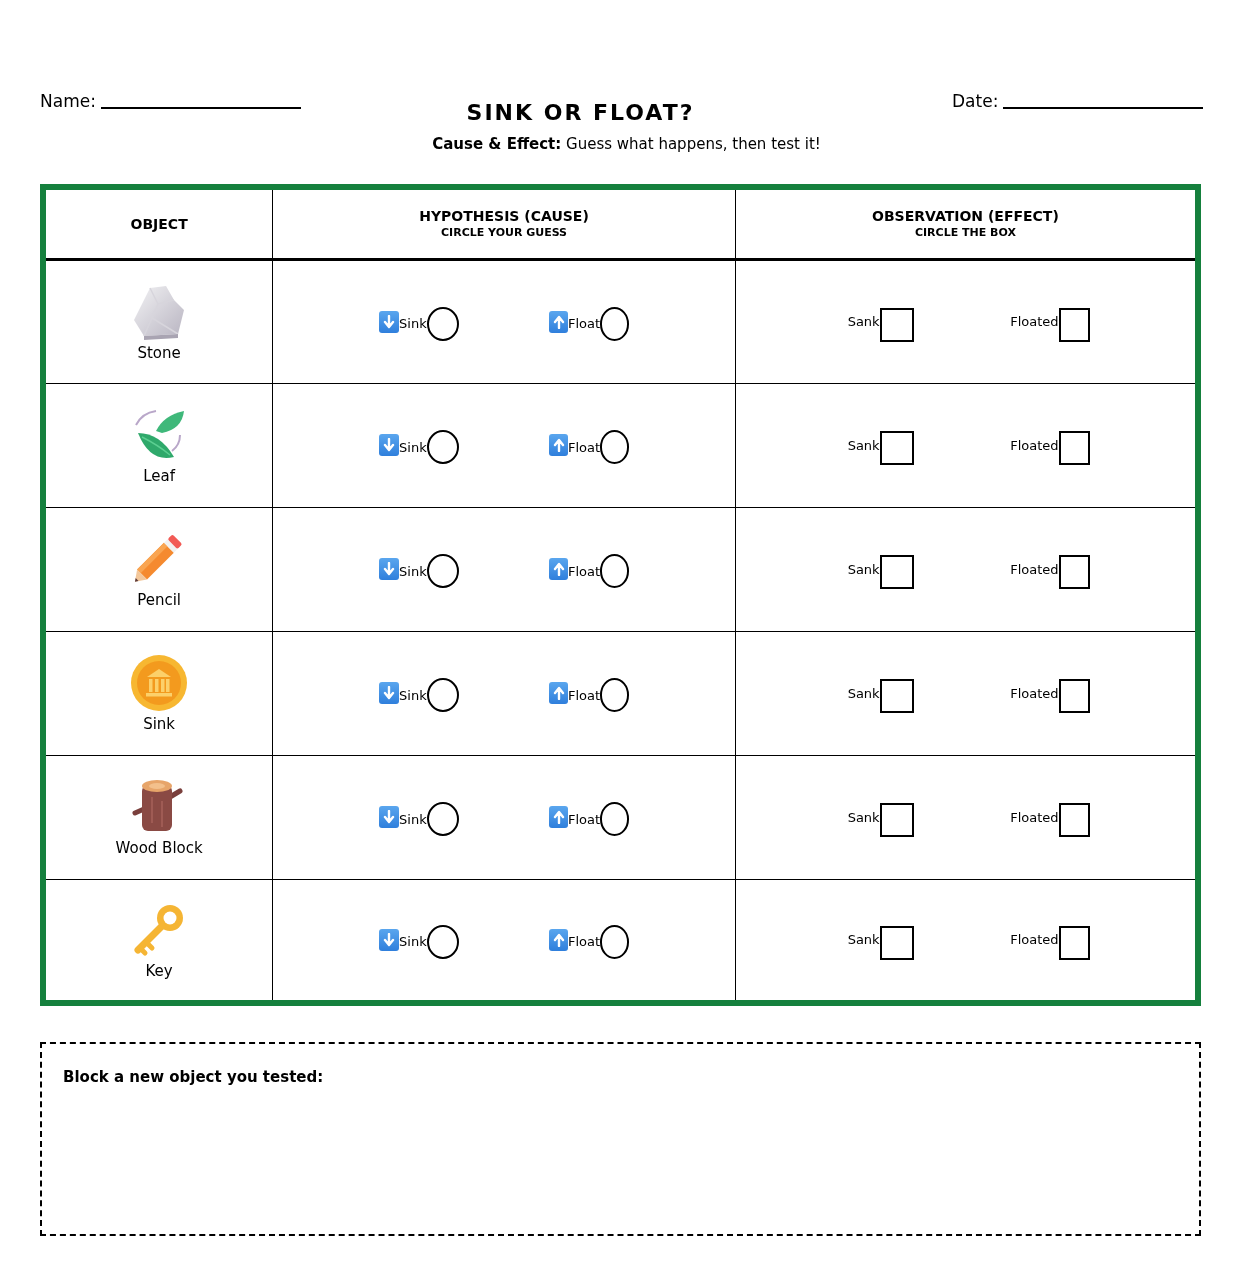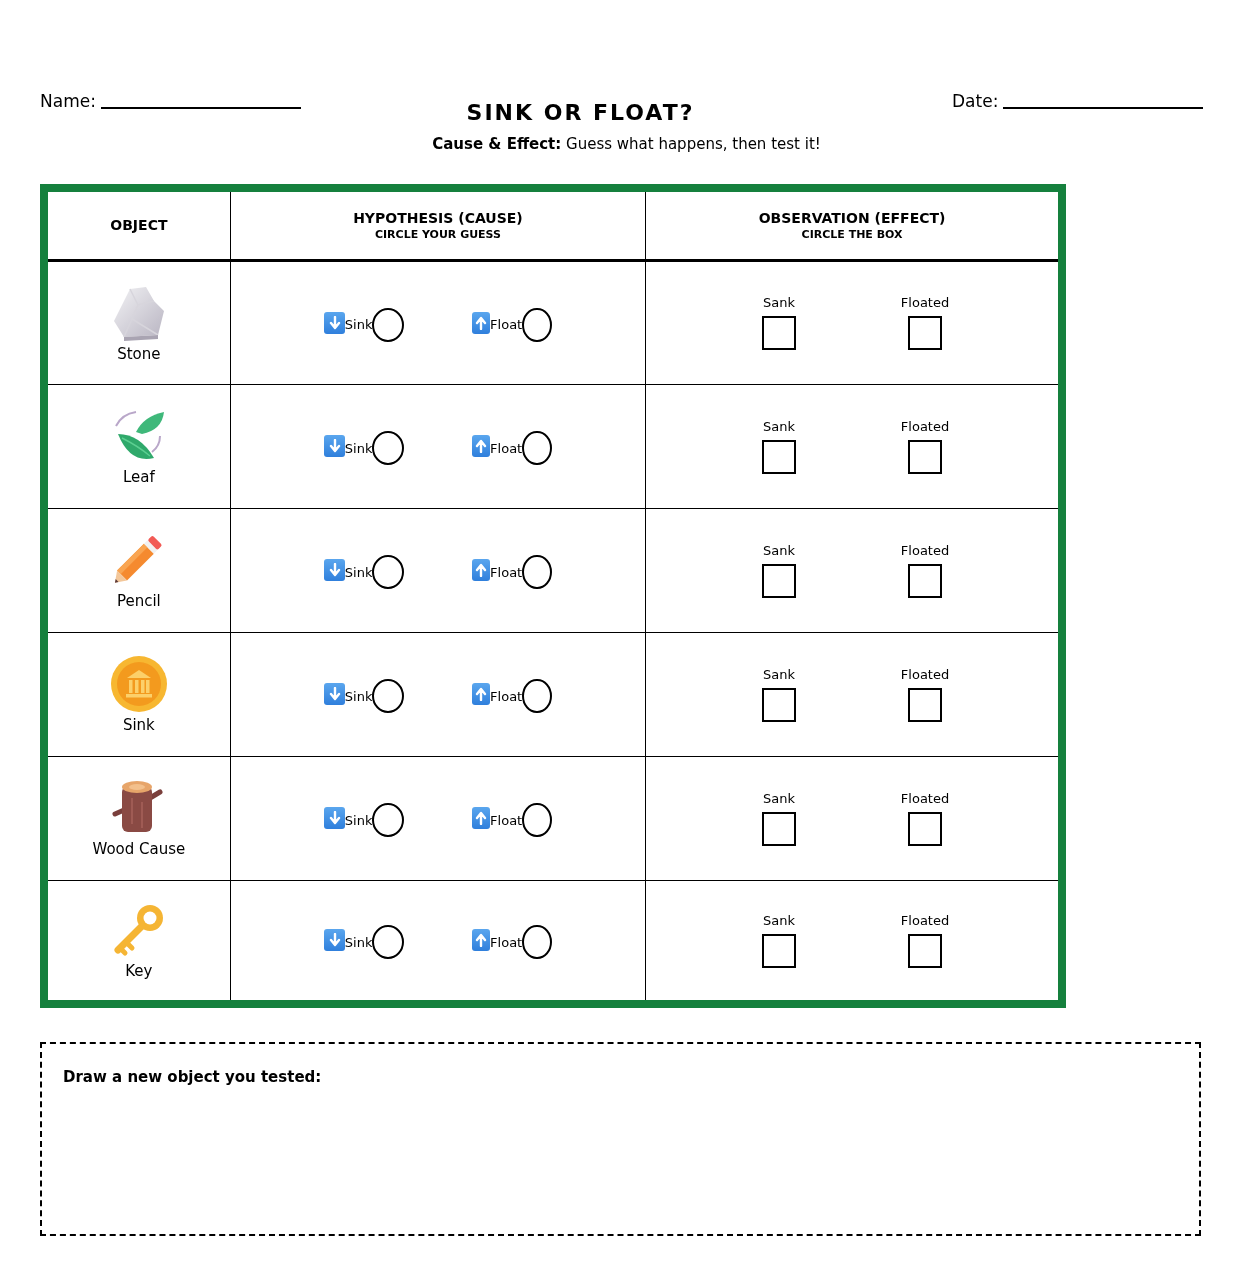--- a/index.html
+++ b/index.html
@@ -11,41 +11,41 @@
   .header-line .blank { border-bottom: 2px solid #000; height: 2px; margin-left: 5px; margin-bottom: 3px; }
   #name-field { left: 40px; }
   #name-field .blank { width: 200px; }
   #date-field { left: 952px; }
   #date-field .blank { width: 200px; }
 
   .title { position: absolute; top: 100px; left: 0; width: 1161px; text-align: center; font-size: 22px; font-weight: bold; letter-spacing: 2px; }
   .subtitle { position: absolute; top: 135px; left: 0; width: 1241px; text-align: center; font-size: 15px; padding-left: 12px; }
   .subtitle b { font-weight: bold; }
 
-  table.sheet { position: absolute; top: 184px; left: 40px; width: 1026px; border-collapse: collapse; border: 8px solid #15803d; }
+  table.sheet { position: absolute; top: 184px; left: 40px; width: 1161px; border-collapse: collapse; border: 6px solid #15803d; }
   table.sheet th, table.sheet td { border: 1px solid #000; text-align: center; vertical-align: middle; }
   table.sheet thead th { height: 72px; border-bottom: 3px solid #000; }
   .th-main { font-size: 14px; font-weight: bold; display: block; }
   .th-sub { font-size: 11px; display: block; margin-top: 2px; }
   col.c1 { width: 231px; }
   col.c2 { width: 464px; }
   col.c3 { width: 464px; }
   table.sheet tbody td { height: 124px; }
 
   .obj { display: flex; flex-direction: column; align-items: center; justify-content: center; }
   .obj .icon { width: 58px; height: 60px; display: flex; align-items: center; justify-content: center; }
   .obj .obj-name { font-size: 15px; font-weight: normal; margin-top: 2px; }
 
   .pair { display: flex; justify-content: space-around; align-items: center; padding: 0 60px; }
   .choice { display: flex; flex-direction: row; align-items: center; width: 80px; }
   .arrow-box { width: 22px; height: 22px; border-radius: 3px; background: linear-gradient(#5aa6ee, #2f7fdc); display: flex; align-items: center; justify-content: center; }
   .choice .lbl { font-size: 13px; margin-top: 4px; }
   .circle { width: 34px; height: 34px; border: 2px solid #000; border-radius: 50%; margin-top: 4px; }
 
-  .obs { display: flex; flex-direction: column; align-items: center; width: 80px; }
+  .obs { display: flex; flex-direction: row; align-items: center; width: 80px; justify-content: center; }
   .obs .lbl { font-size: 13px; }
   .box { width: 34px; height: 34px; border: 2px solid #000; margin-top: 6px; }
 
   .draw-box { position: absolute; top: 1042px; left: 40px; width: 1161px; height: 194px; border: 2px dashed #000; }
   .draw-box .draw-label { position: absolute; top: 24px; left: 21px; font-size: 15px; font-weight: bold; }
 </style>
 </head>
 <body>
 
 <div id="name-field" class="header-line">
@@ -302,21 +302,21 @@
         <div class="icon">
               <svg width="58" height="60" viewBox="0 0 58 60">
                 <path d="M5 36 L14 32" stroke="#7a3f3c" stroke-width="5" stroke-linecap="round"></path>
                 <path d="M40 20 L50 14" stroke="#7a3f3c" stroke-width="5" stroke-linecap="round"></path>
                 <rect x="12" y="8" width="30" height="46" rx="6" fill="#8a4a44"></rect>
                 <ellipse cx="27" cy="9" rx="15" ry="6" fill="#e7a56a"></ellipse>
                 <ellipse cx="27" cy="9" rx="8" ry="3" fill="#f3c08c"></ellipse>
                 <path d="M22 20 V46 M32 24 V50" stroke="#a6625a" stroke-width="1.5"></path>
               </svg>
             </div>
-        <div class="obj-name">Wood Cause</div>
+        <div class="obj-name">Wood Block</div>
       </div>
     </td>
     <td>
       <div class="pair">
         <div class="choice">
           <div class="arrow-box">
             <svg width="12" height="14" viewBox="0 0 12 14">
                   <path d="M6 1v10M2 7l4 5 4-5" stroke="#fff" stroke-width="2.4" fill="none" stroke-linecap="round" stroke-linejoin="round"></path>
                 </svg>
           </div>
@@ -394,14 +394,14 @@
           <div class="lbl">Floated</div>
           <div class="box"></div>
         </div>
       </div>
     </td>
   </tr>
 </tbody>
 </table>
 
 <div class="draw-box">
-  <div class="draw-label">Draw a new object you tested:</div>
+  <div class="draw-label">Block a new object you tested:</div>
 </div>
 
 </body></html>

